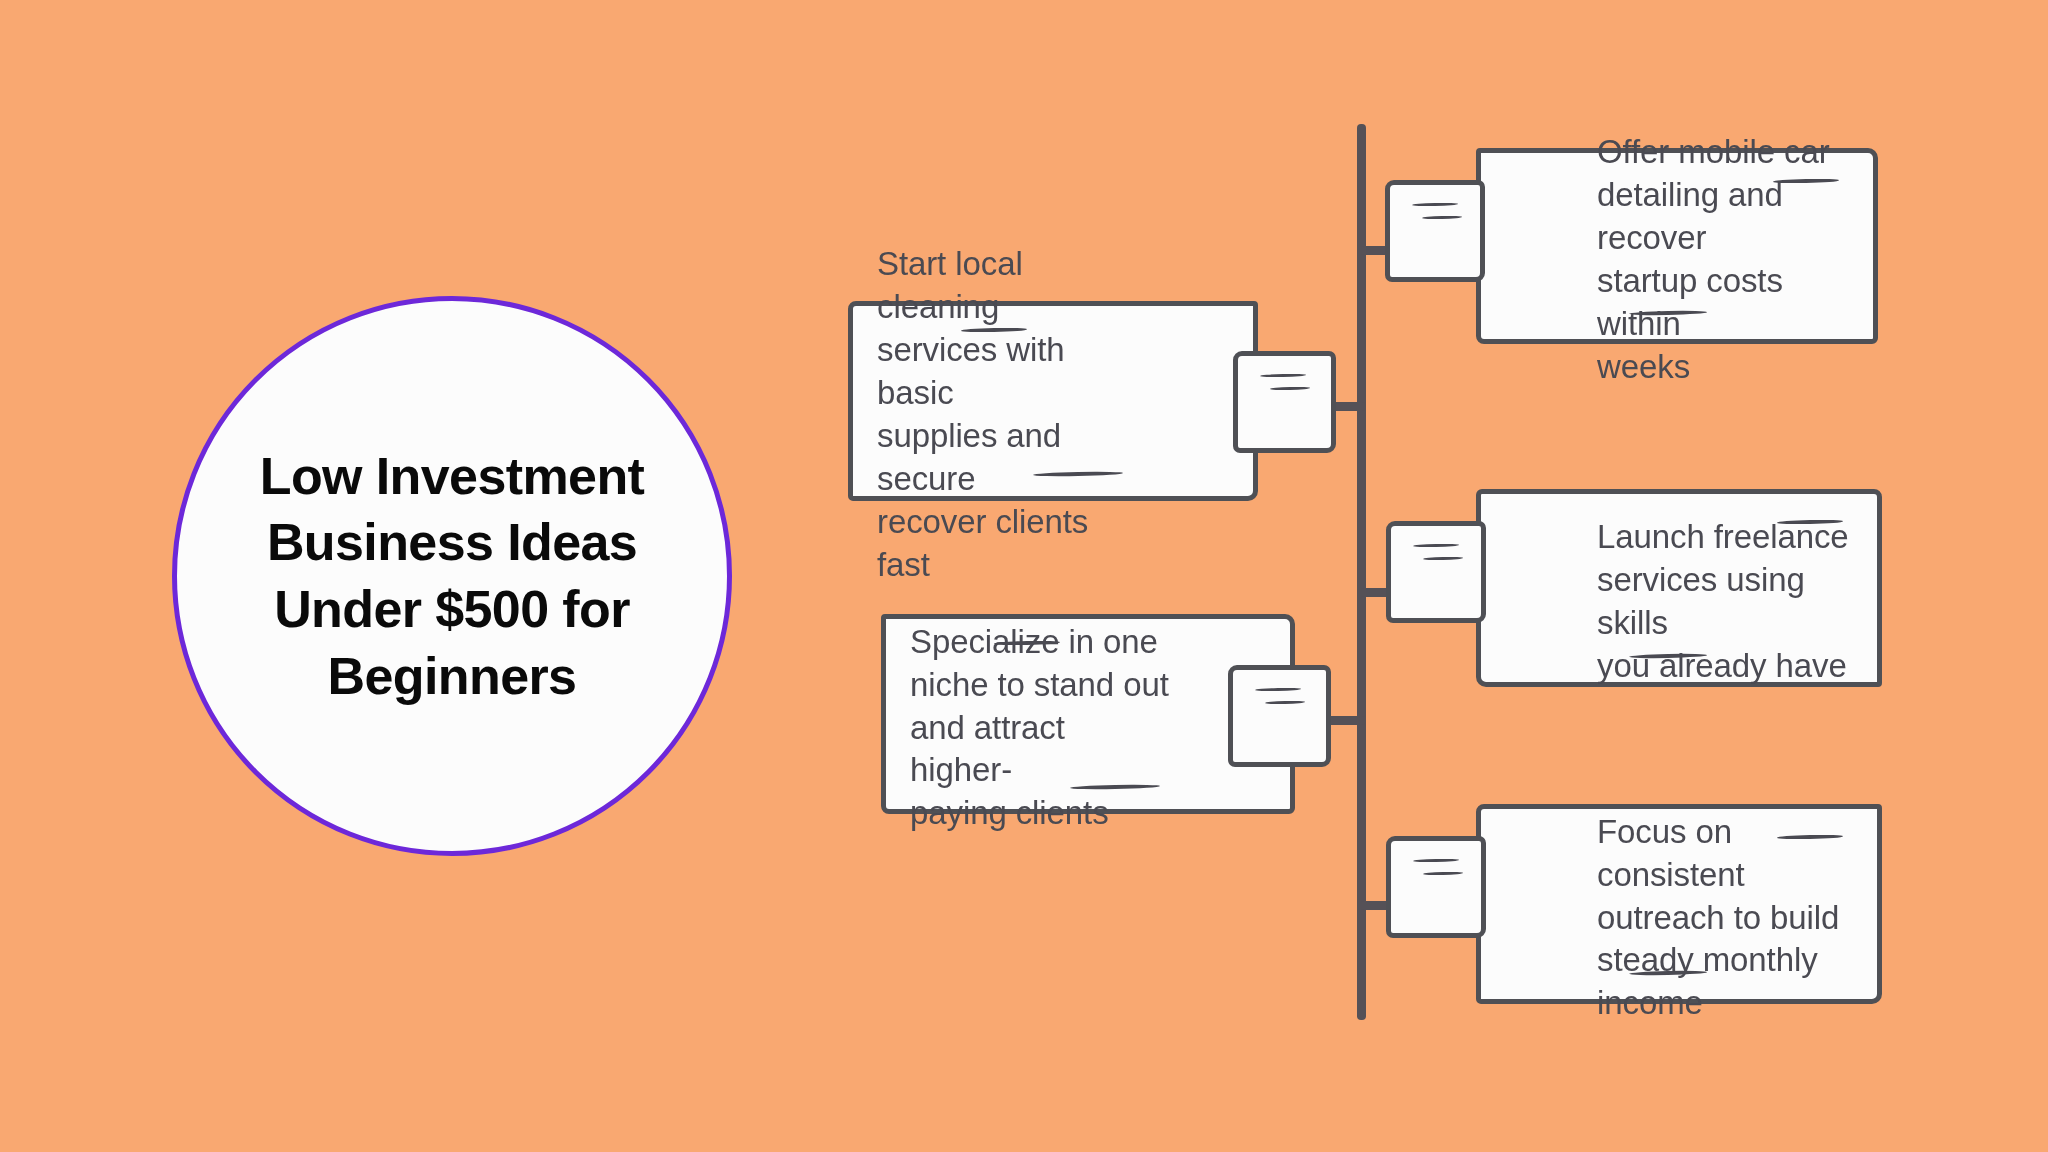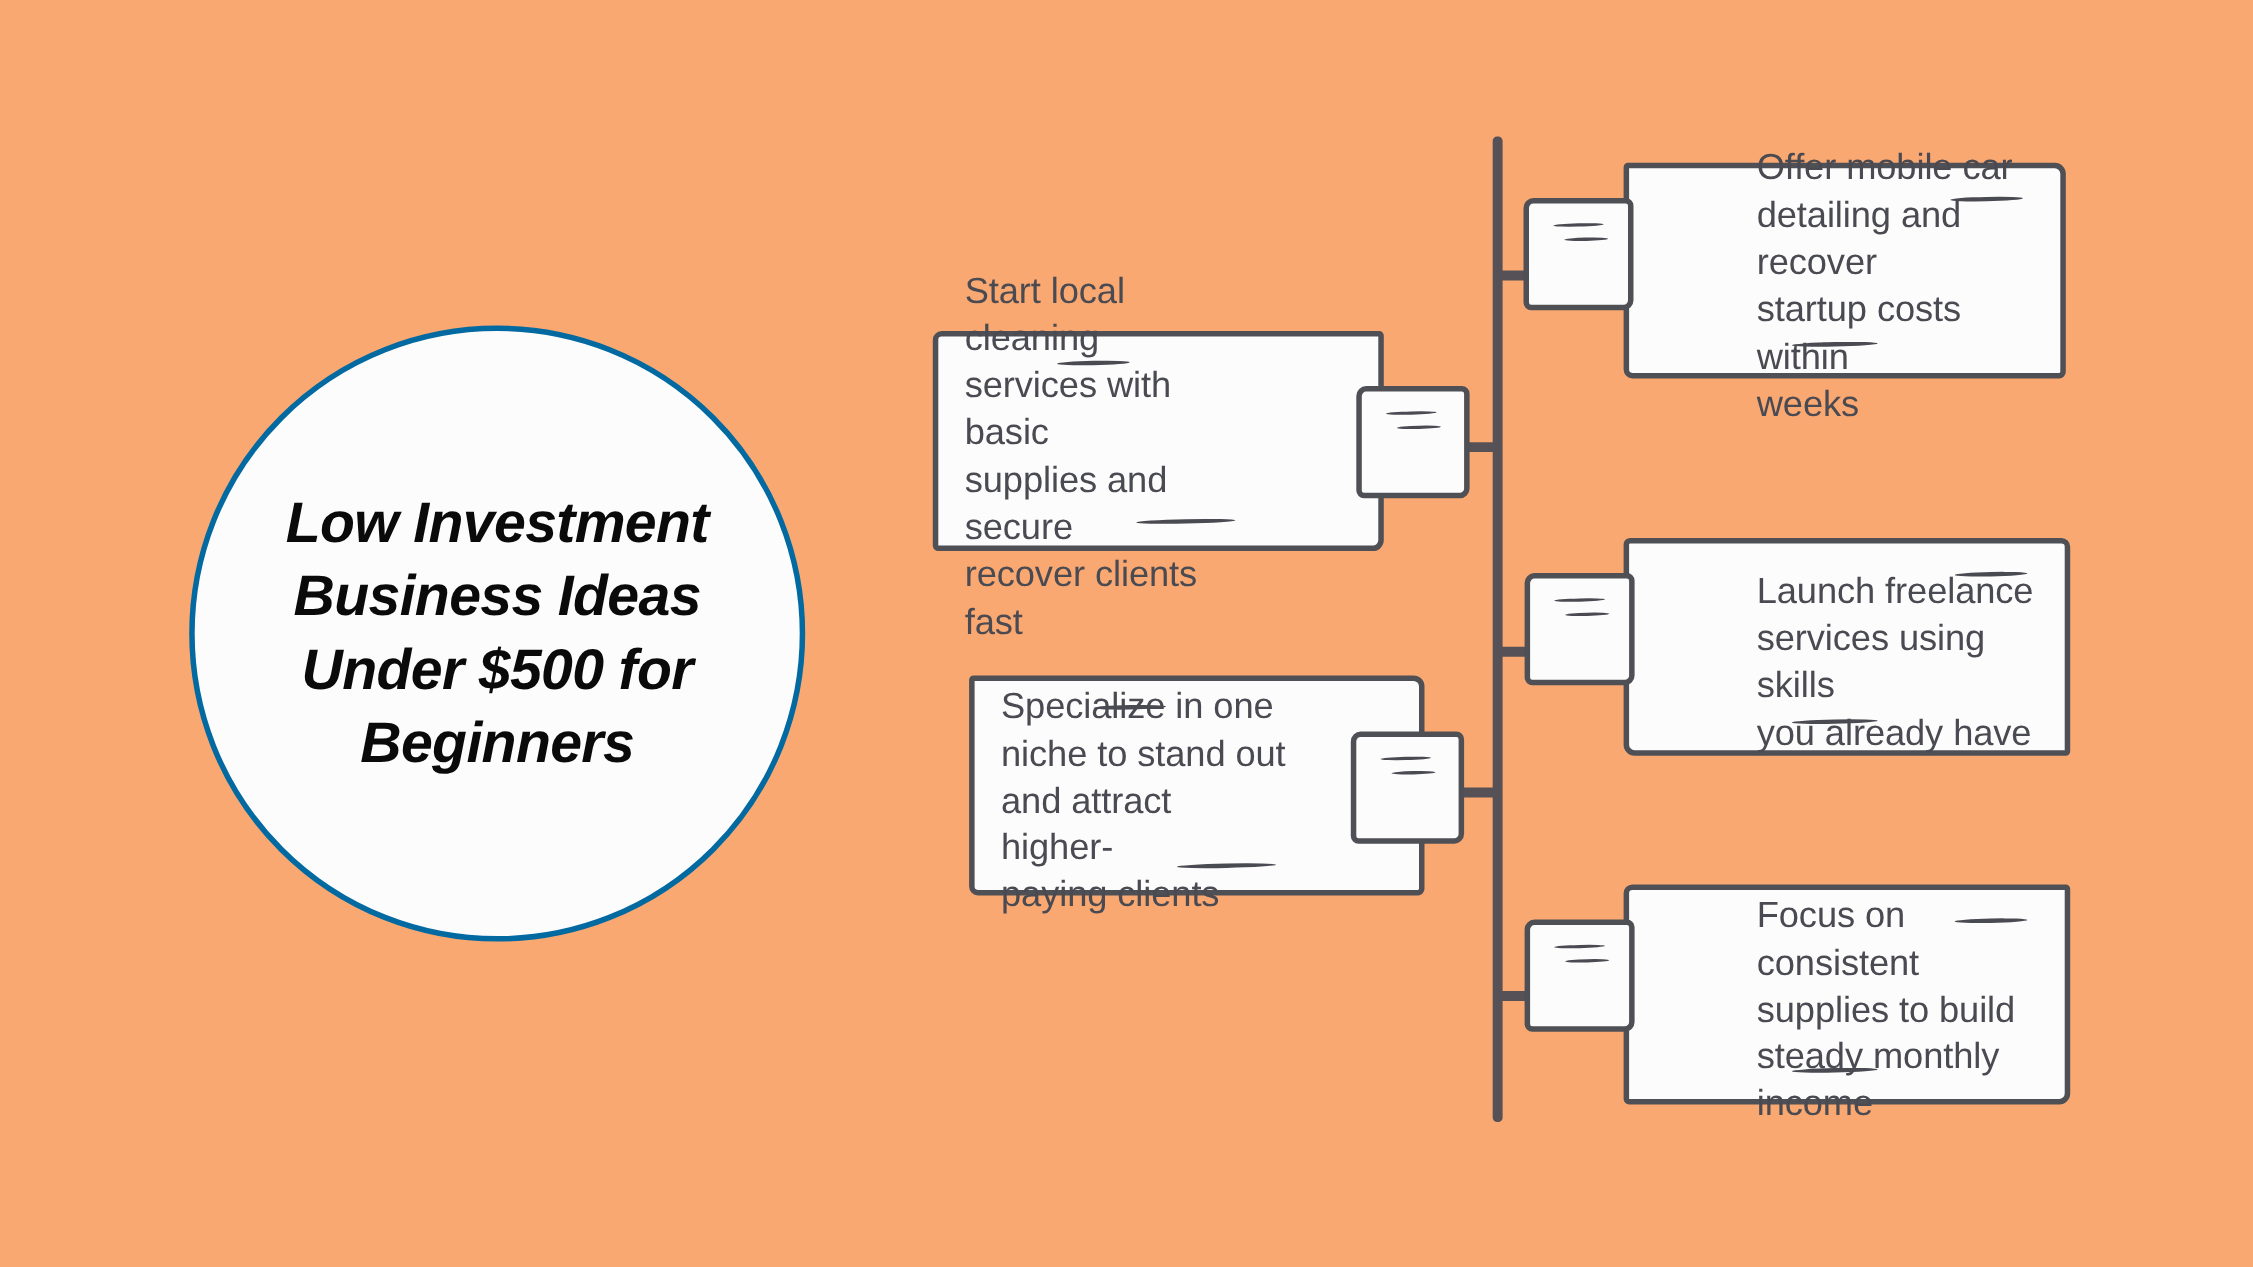--- a/index.html
+++ b/index.html
@@ -18,26 +18,25 @@
 
   
   #center-circle {
     position: absolute;
     left: 172px;
     top: 296px;
     width: 560px;
     height: 560px;
     border-radius: 50%;
     background: #FCFCFC;
-    border: 5px solid #0369a1;
+    border: 5px solid #6d28d9;
     box-sizing: border-box;
     display: flex;
     align-items: center;
     justify-content: center;
-    font-style: italic;
   }
   #center-title {
     font-size: 52px;
     font-weight: 700;
     line-height: 1.28;
     letter-spacing: -0.6px;
     color: #0A0A0A;
     text-align: center;
     width: 480px;
     white-space: pre-line;
@@ -190,21 +189,21 @@
 
   <div class="stub-box" style="left:1228px; top:665px; width:103px; height:102px;">
     <span class="stub-dash s1"></span>
     <span class="stub-dash s2"></span>
   </div>
 
   <div class="branch" style="left:1361px; top:901px; width:48px;"></div>
 
   <div class="note note-right skew-b" style="left:1476px; top:804px; width:406px; height:200px;">
     <div class="note-text">Focus on consistent
-supplies to build
+outreach to build
 steady monthly
 income</div>
     <span class="dash d-tr"></span>
     <span class="dash d-bl"></span>
   </div>
 
   <div class="stub-box" style="left:1386px; top:836px; width:100px; height:102px;">
     <span class="stub-dash s1"></span>
     <span class="stub-dash s2"></span>
   </div>

